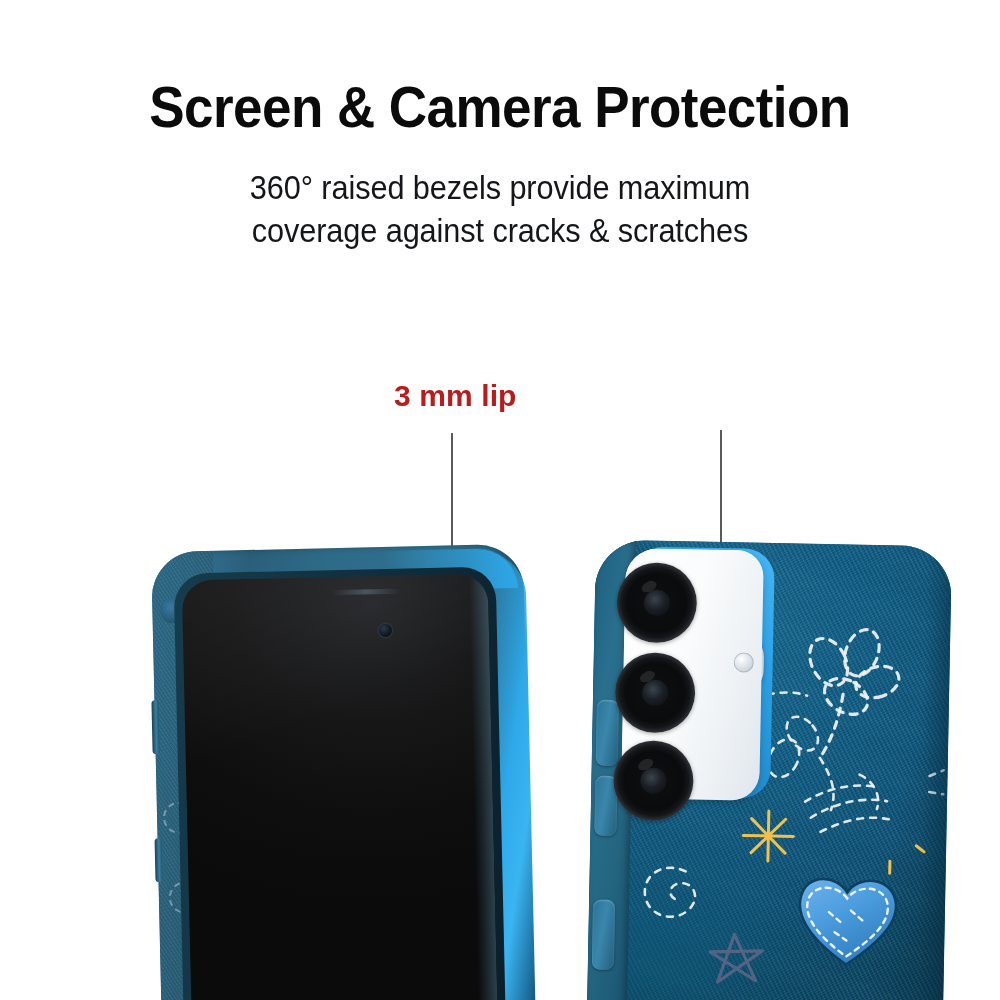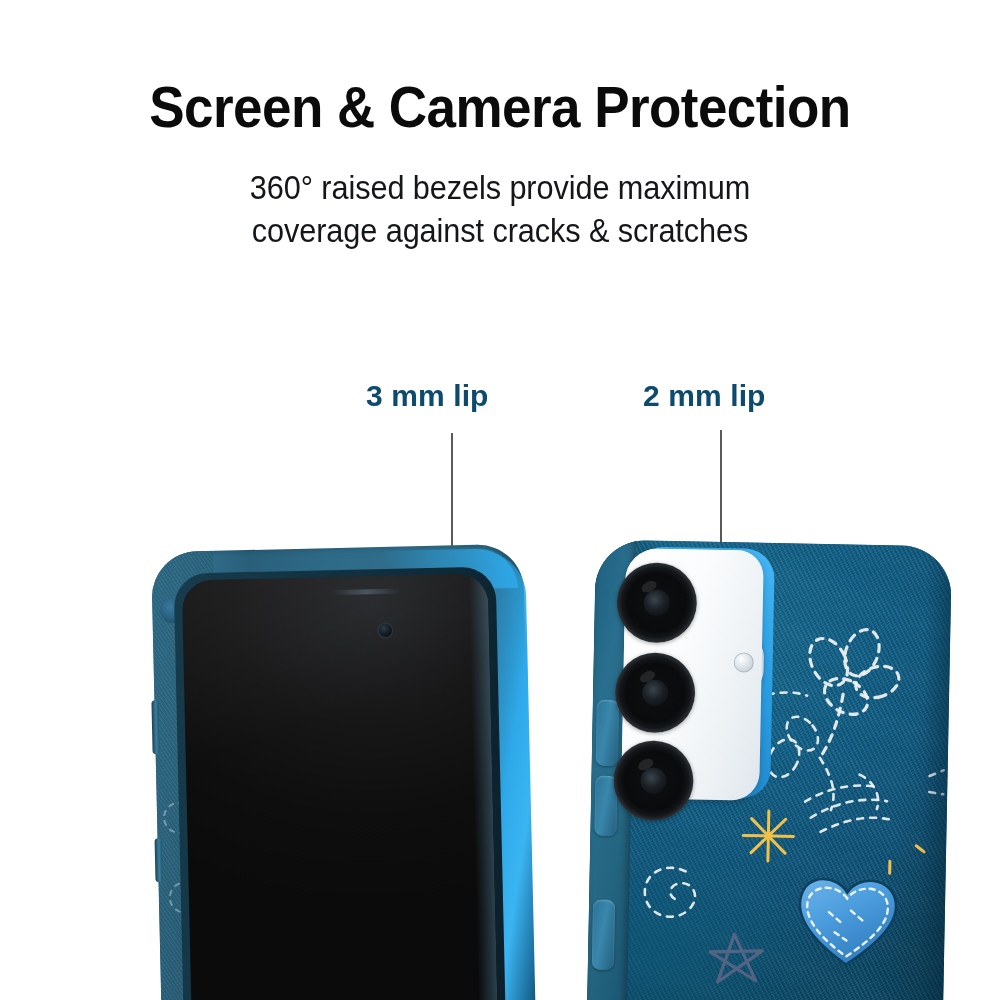--- a/index.html
+++ b/index.html
@@ -26,23 +26,24 @@
     text-align:center;
     font-size:33px; font-weight:400; color:#15161a;
     line-height:1.31; letter-spacing:-0.1px;
     transform:scaleX(0.93); transform-origin:50% 50%;
   }
   .subline div { white-space:nowrap; }
 
   
   .callout {
     position:absolute;
-    font-size:30px; font-weight:700; color:#0c4a6e;
+    font-size:30px; font-weight:700; color:#b91c1c;
     white-space:nowrap;
     letter-spacing:0.1px;
+    margin-left:28px;
   }
   .callout.left  { left:366px; top:379px; }
   .callout.right { left:643px; top:379px; }
   .leader {
     position:absolute; width:2px; background:#5a5a5a;
   }
   .leader.left  { left:451px; top:433px; height:170px; }
   .leader.right { left:720px; top:430px; height:120px; }
 
   
@@ -259,21 +260,20 @@
   <div class="headline">Screen &amp; Camera Protection</div>
 
   <div class="subline">
     <div>360° raised bezels provide maximum</div>
     <div>coverage against cracks &amp; scratches</div>
   </div>
 
   <div class="callout left">3 mm lip</div>
   <div class="leader left"></div>
 
-  <div class="callout right">2 mm lip</div>
   <div class="leader right"></div>
 
   <div id="phoneLeft">
     <div class="lp-case"></div>
 
     <div class="lp-denimRim">
       <div class="rimStitch" style="top:250px"></div>
       <div class="rimStitch" style="top:330px; left:10px"></div>
     </div>
 

